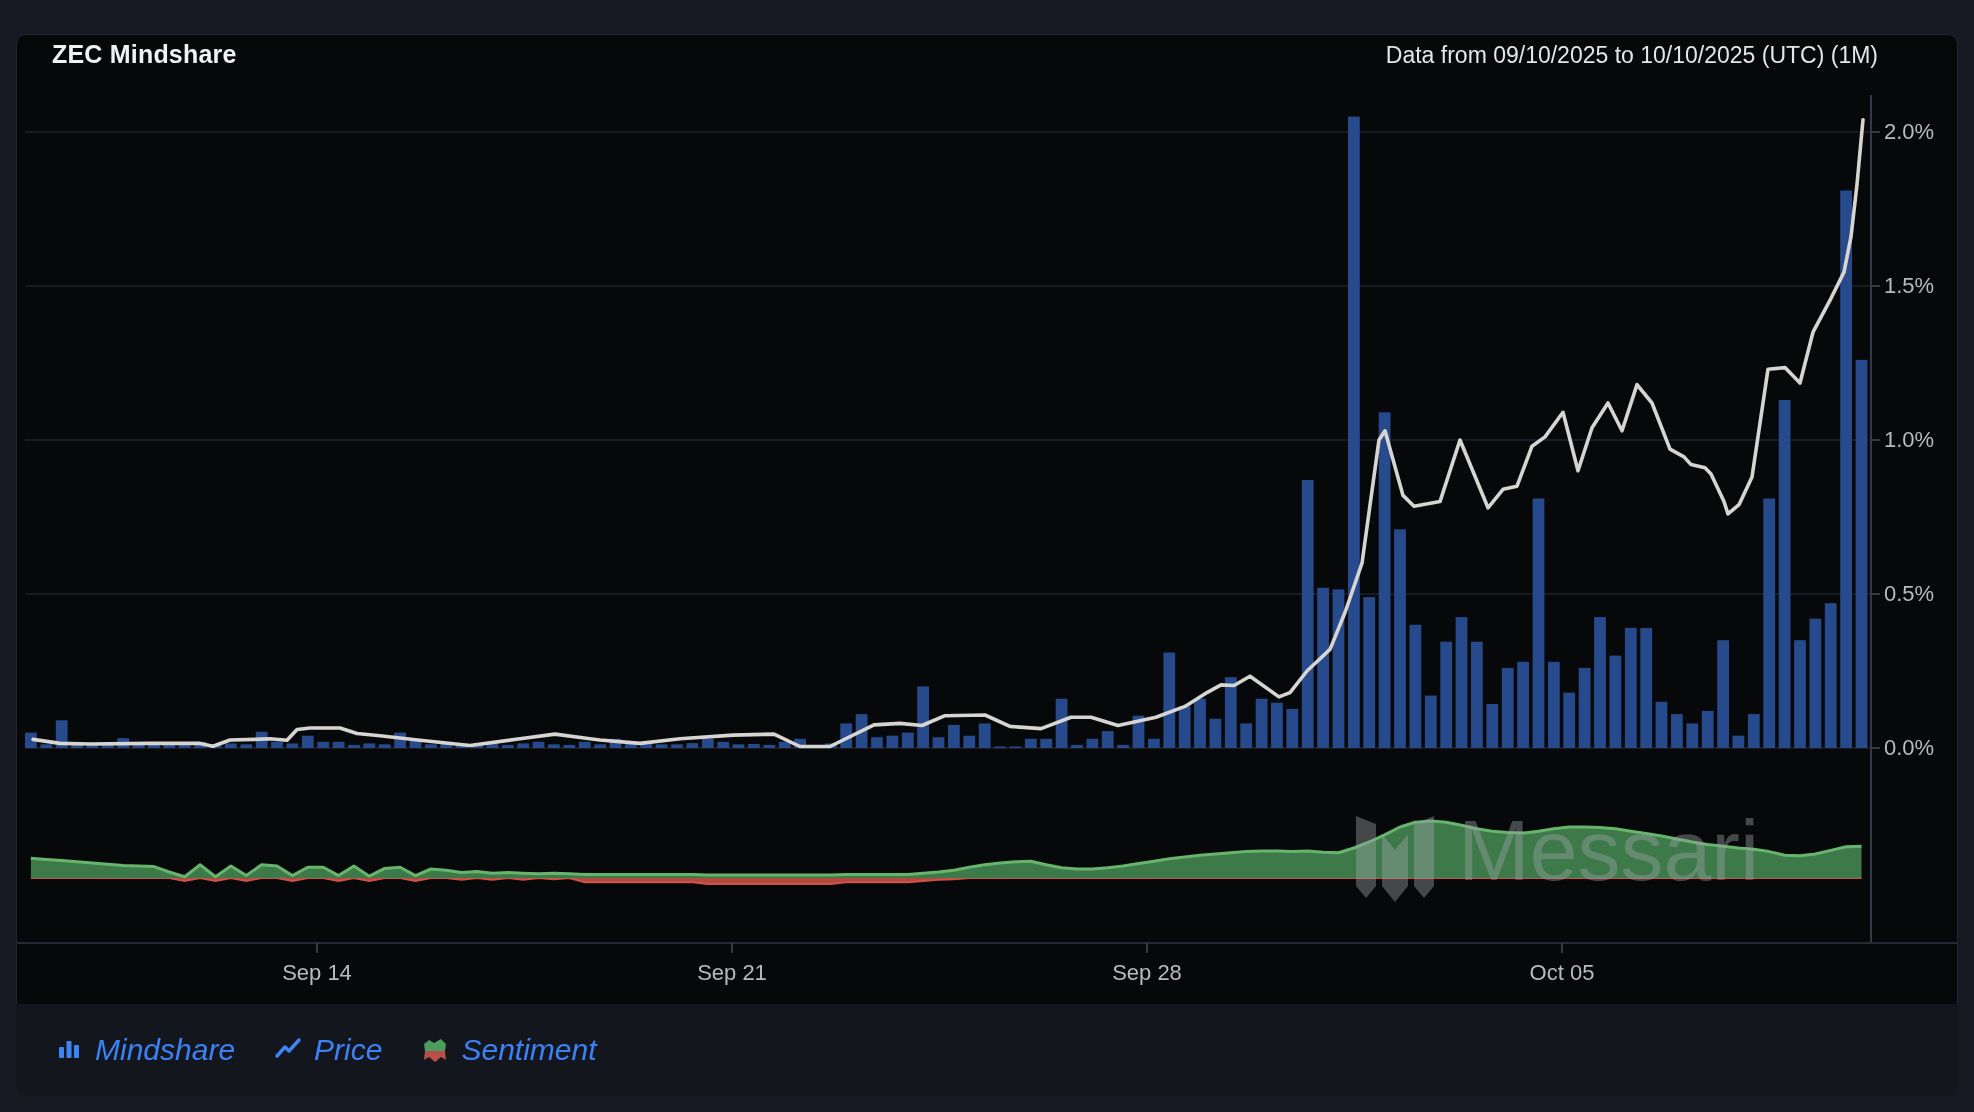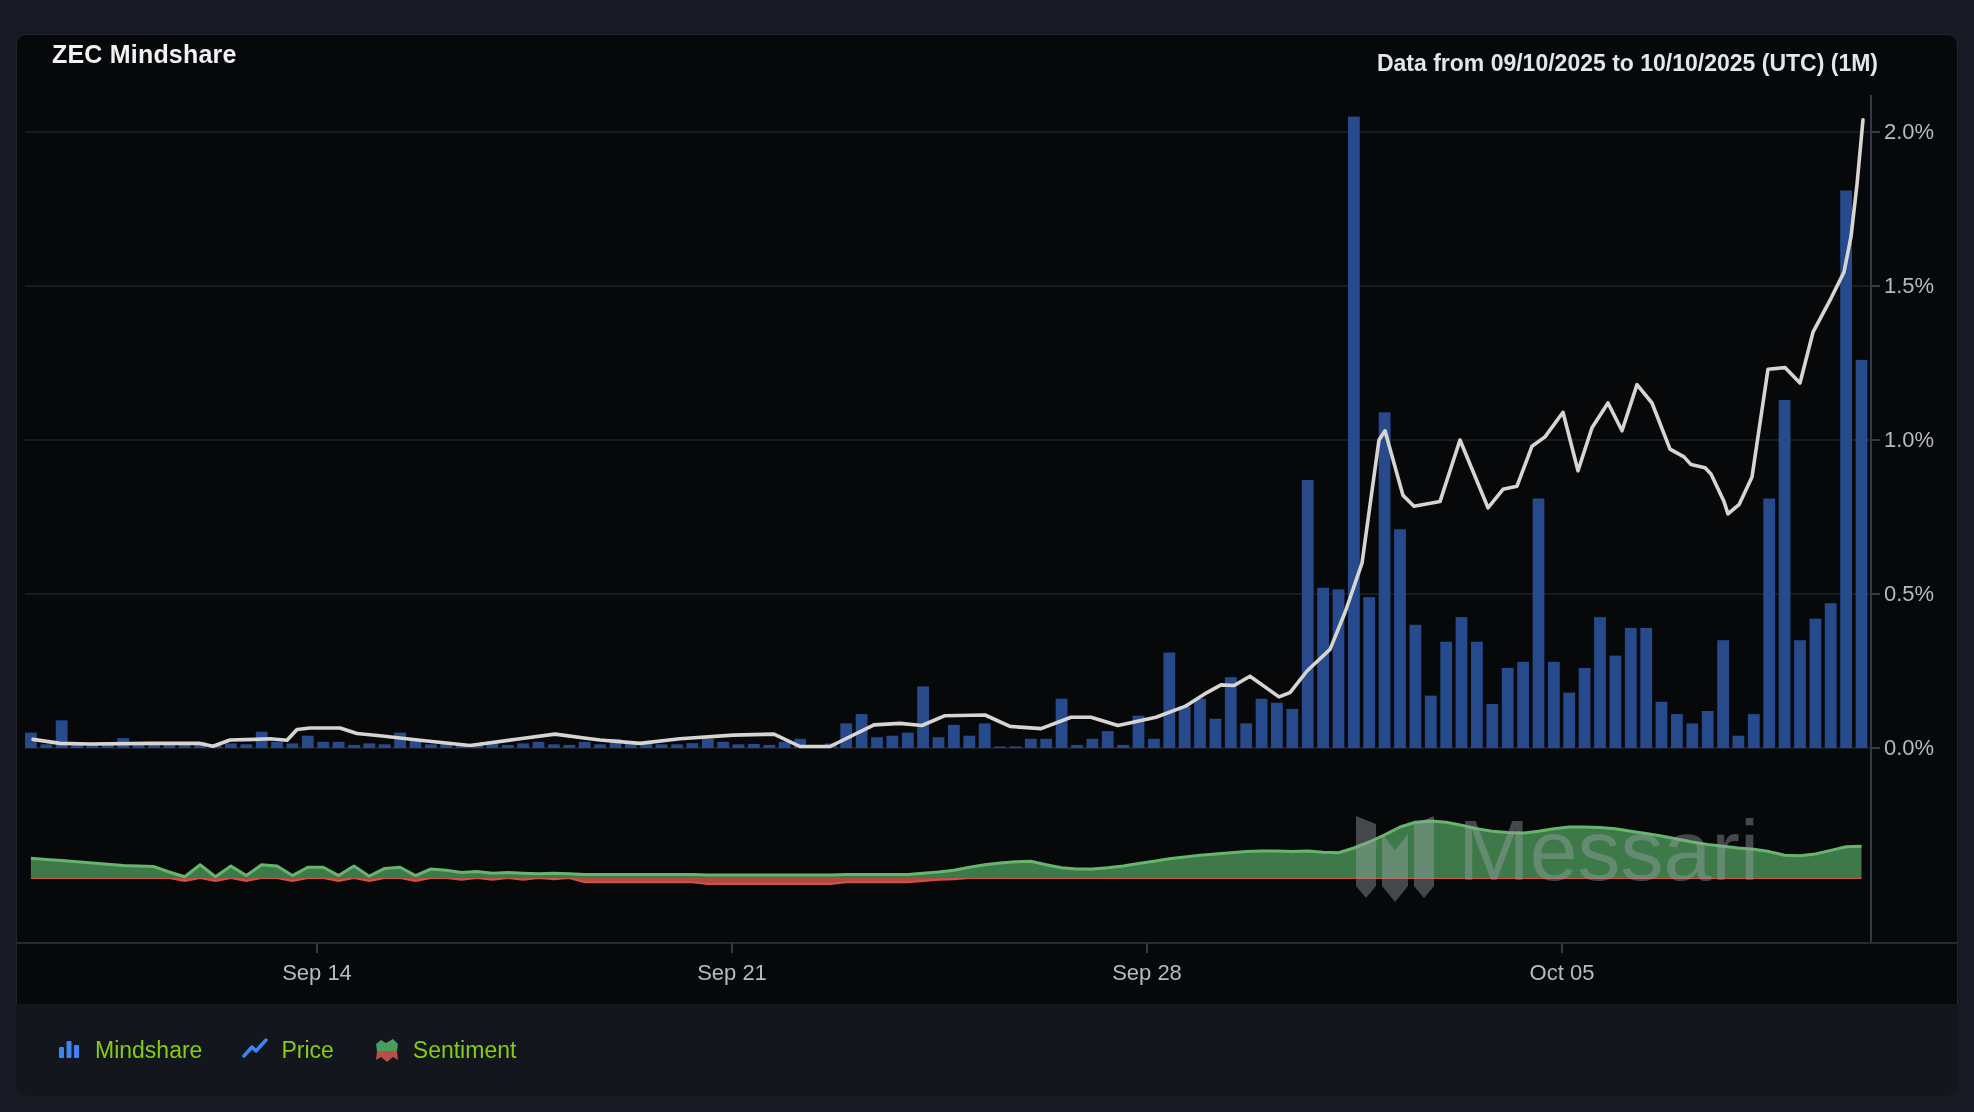--- a/index.html
+++ b/index.html
@@ -3,26 +3,26 @@
 <meta charset="utf-8">
 <style>
   html,body{margin:0;padding:0;background:#171a23;}
   *{box-sizing:border-box;}
   .page{position:relative;width:1974px;height:1112px;background:#171a23;overflow:hidden;
         font-family:"Liberation Sans", sans-serif;}
   .panel{position:absolute;left:16px;top:34px;width:1942px;height:1062px;
          background:#070809;border:1px solid #21262f;border-radius:10px;}
   .hdr-title{position:absolute;left:52px;top:40px;font-size:25px;font-weight:600;
              color:#f1f2f4;letter-spacing:.2px;}
-  .hdr-sub{position:absolute;right:96px;top:42px;font-size:23px;font-weight:700;color:#e3e6ea;margin-top:8px;}
+  .hdr-sub{position:absolute;right:96px;top:42px;font-size:23px;font-weight:400;color:#e3e6ea;}
   svg.chart{position:absolute;left:0;top:0;}
   .legend{position:absolute;left:16px;top:1004px;width:1942px;height:92px;background:#14161d;
           border-radius:0 0 10px 10px;display:flex;align-items:center;padding-left:40px;gap:40px;}
   .legend-item{display:flex;align-items:center;gap:13px;cursor:pointer;}
-  .legend-label{font-size:23px;color:#84cc16;font-weight:500;}
+  .legend-label{font-size:30px;color:#3b82f6;font-weight:500;font-style:italic;}
   .licon{display:inline-block;width:26px;height:28px;}
 </style>
 </head>
 <body>
 
 <div class="page">
   <div class="panel"></div>
 
   <div class="hdr-title">ZEC Mindshare</div>
   <div class="hdr-sub">Data from 09/10/2025 to 10/10/2025 (UTC) (1M)</div>

